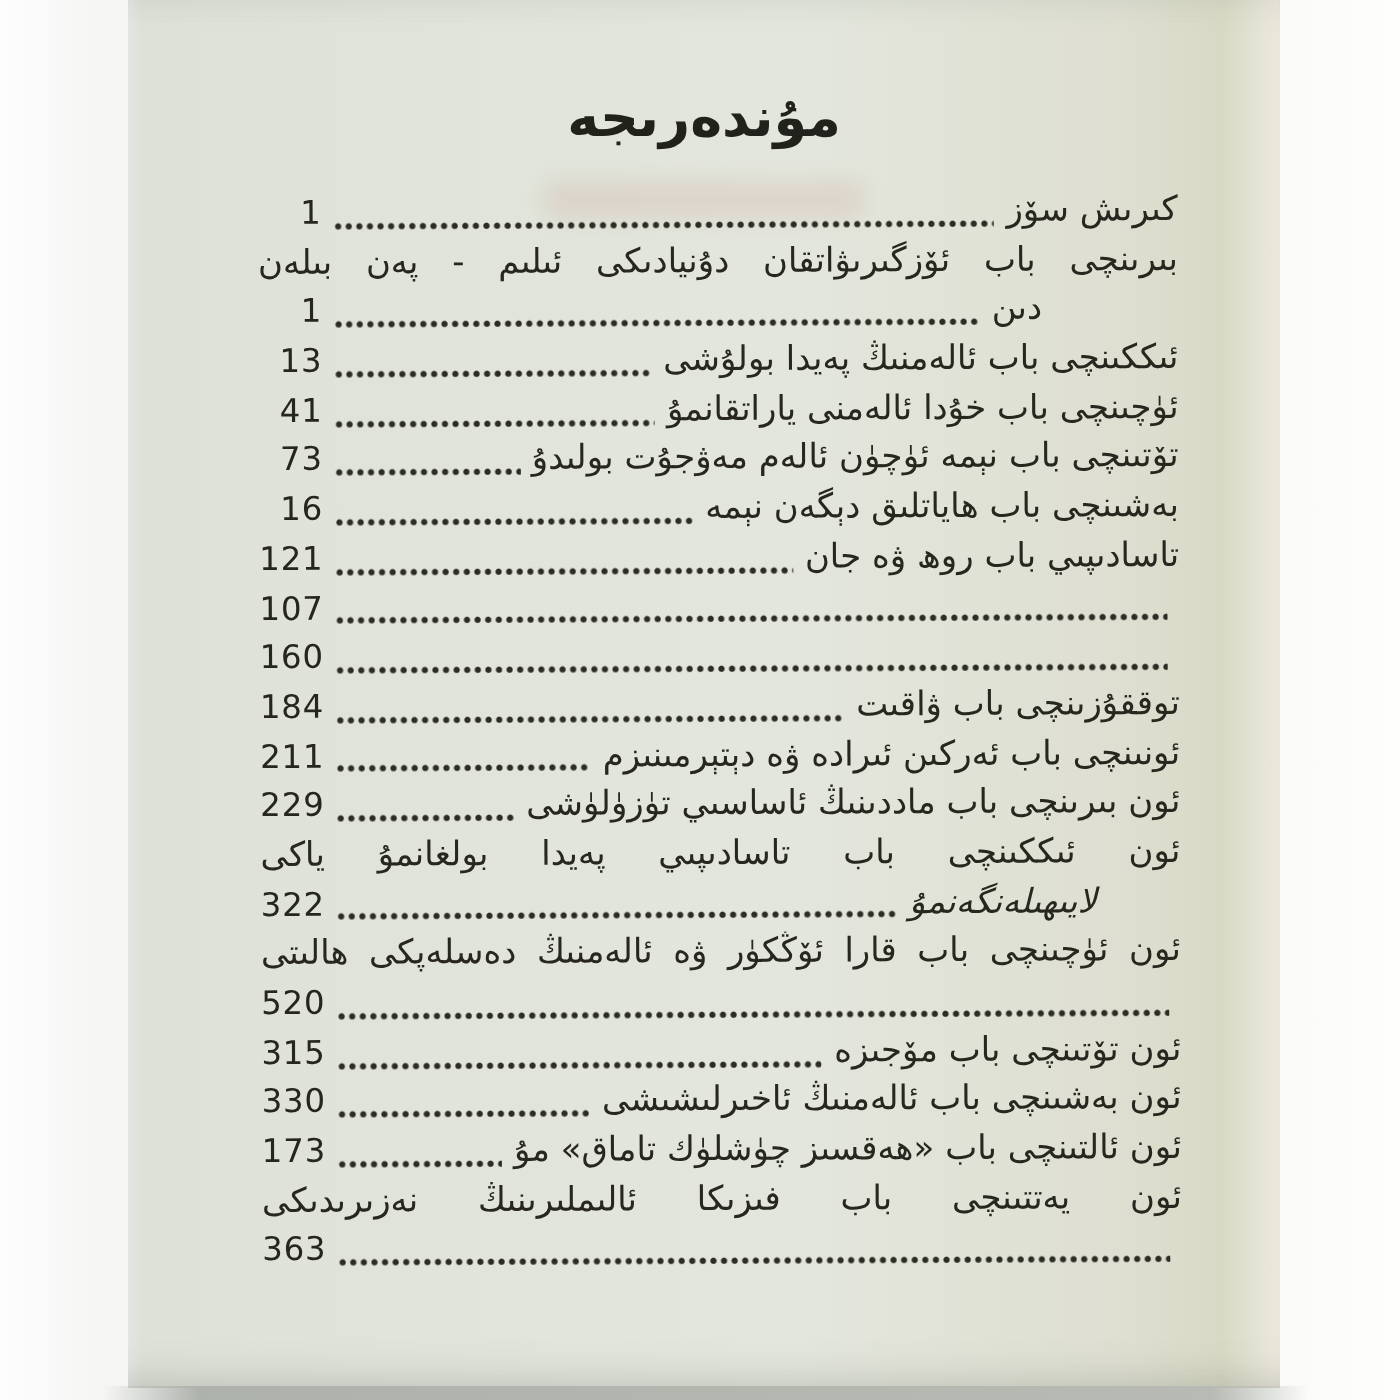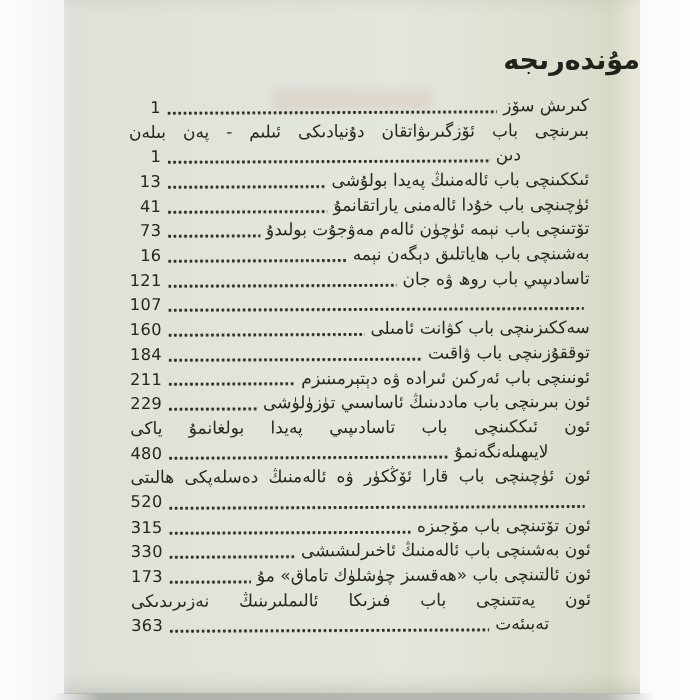--- a/index.html
+++ b/index.html
@@ -11,37 +11,37 @@
   .table-strip{
     position:absolute;left:52px;right:46px;bottom:0;height:7px;
     background:linear-gradient(90deg,rgba(160,165,158,0),#aeb2ac 8%,#b7bbb3 92%,rgba(170,170,160,0));
   }
   .book-page{
     position:absolute;left:64px;right:60px;top:0;bottom:6px;
     background:linear-gradient(90deg,#e7ebe8 0px,#dde1d8 7px,#e0e4da 30%,#e3e6dd 58%,#dedfd1 86%,#d8d9c5 95%,#e3e3d4 98%,#efebdf 100%);
     box-shadow:inset 0 -16px 20px -14px rgba(90,95,85,.28), inset 0 12px 16px -12px rgba(125,132,122,.16);
   }
   .page-title{
-    position:absolute;top:44px;left:0;right:0;text-align:right;
+    position:absolute;top:44px;left:0;right:0;text-align:center;
     font-size:27px;font-weight:bold;color:#20221b;direction:rtl;letter-spacing:.5px;
   }
   .ghost-smudge{
     position:absolute;top:90px;left:50%;transform:translateX(-50%);
     width:160px;height:20px;background:rgba(190,118,104,.14);
     filter:blur(5px);border-radius:8px;
   }
   .toc{
     position:absolute;top:96px;left:66px;right:50px;
     direction:rtl;color:#27271f;transform:rotate(-0.25deg);
   }
   .row{display:flex;align-items:baseline;height:24.7px;font-size:17px;}
   .txt{white-space:nowrap;}
   .head .txt{white-space:normal;width:100%;text-align:justify;text-align-last:justify;overflow:hidden;max-height:24.7px;}
   .ind-lg .txt{padding-right:68px;}
-  .ind-sm .txt{padding-right:42px;}
+  .ind-sm .txt{padding-right:42px;font-style:italic;}
   .leader{
     flex:1 1 auto;min-width:12px;height:5px;margin:0 6px;align-self:center;
     background-image:radial-gradient(circle at 2.2px 2.4px,#2c2c25 1.25px,rgba(0,0,0,0) 1.85px);
     background-size:5.3px 5px;background-repeat:repeat-x;
     transform:translateY(4px);
   }
   .pg{direction:ltr;font-size:16.2px;min-width:32px;text-align:right;letter-spacing:.4px;color:#26261f;}
 </style>
 </head>
 <body>
@@ -99,21 +99,20 @@
         <span class="leader"></span>
         <span class="pg">121</span>
       </div>
 
       <div class="row">
         <span class="leader"></span>
         <span class="pg">107</span>
       </div>
 
       <div class="row">
-        <span class="txt">سەككىزىنچى باب كۋانت ئامىلى</span>
         <span class="leader"></span>
         <span class="pg">160</span>
       </div>
 
       <div class="row">
         <span class="txt">توققۇزىنچى باب ۋاقىت</span>
         <span class="leader"></span>
         <span class="pg">184</span>
       </div>
 
@@ -130,21 +129,21 @@
       </div>
 
       <div class="row head">
         <span class="txt">ئون ئىككىنچى باب تاسادىپىي پەيدا بولغانمۇ ياكى</span>
 
       </div>
 
       <div class="row ind-sm">
         <span class="txt">لايىھىلەنگەنمۇ</span>
         <span class="leader"></span>
-        <span class="pg">480</span>
+        <span class="pg">322</span>
       </div>
 
       <div class="row head">
         <span class="txt">ئون ئۈچىنچى باب قارا ئۆڭكۈر ۋە ئالەمنىڭ دەسلەپكى ھالىتى</span>
 
       </div>
 
       <div class="row">
         <span class="txt"></span>
         <span class="leader"></span>
@@ -168,21 +167,20 @@
         <span class="leader"></span>
         <span class="pg">173</span>
       </div>
 
       <div class="row head">
         <span class="txt">ئون يەتتىنچى باب فىزىكا ئالىملىرىنىڭ نەزىرىدىكى</span>
 
       </div>
 
       <div class="row ind-sm">
-        <span class="txt">تەبىئەت</span>
         <span class="leader"></span>
         <span class="pg">363</span>
       </div>
 
     </div>
   </div>
   <div class="table-strip"></div>
 </div>
 
 </body></html>

